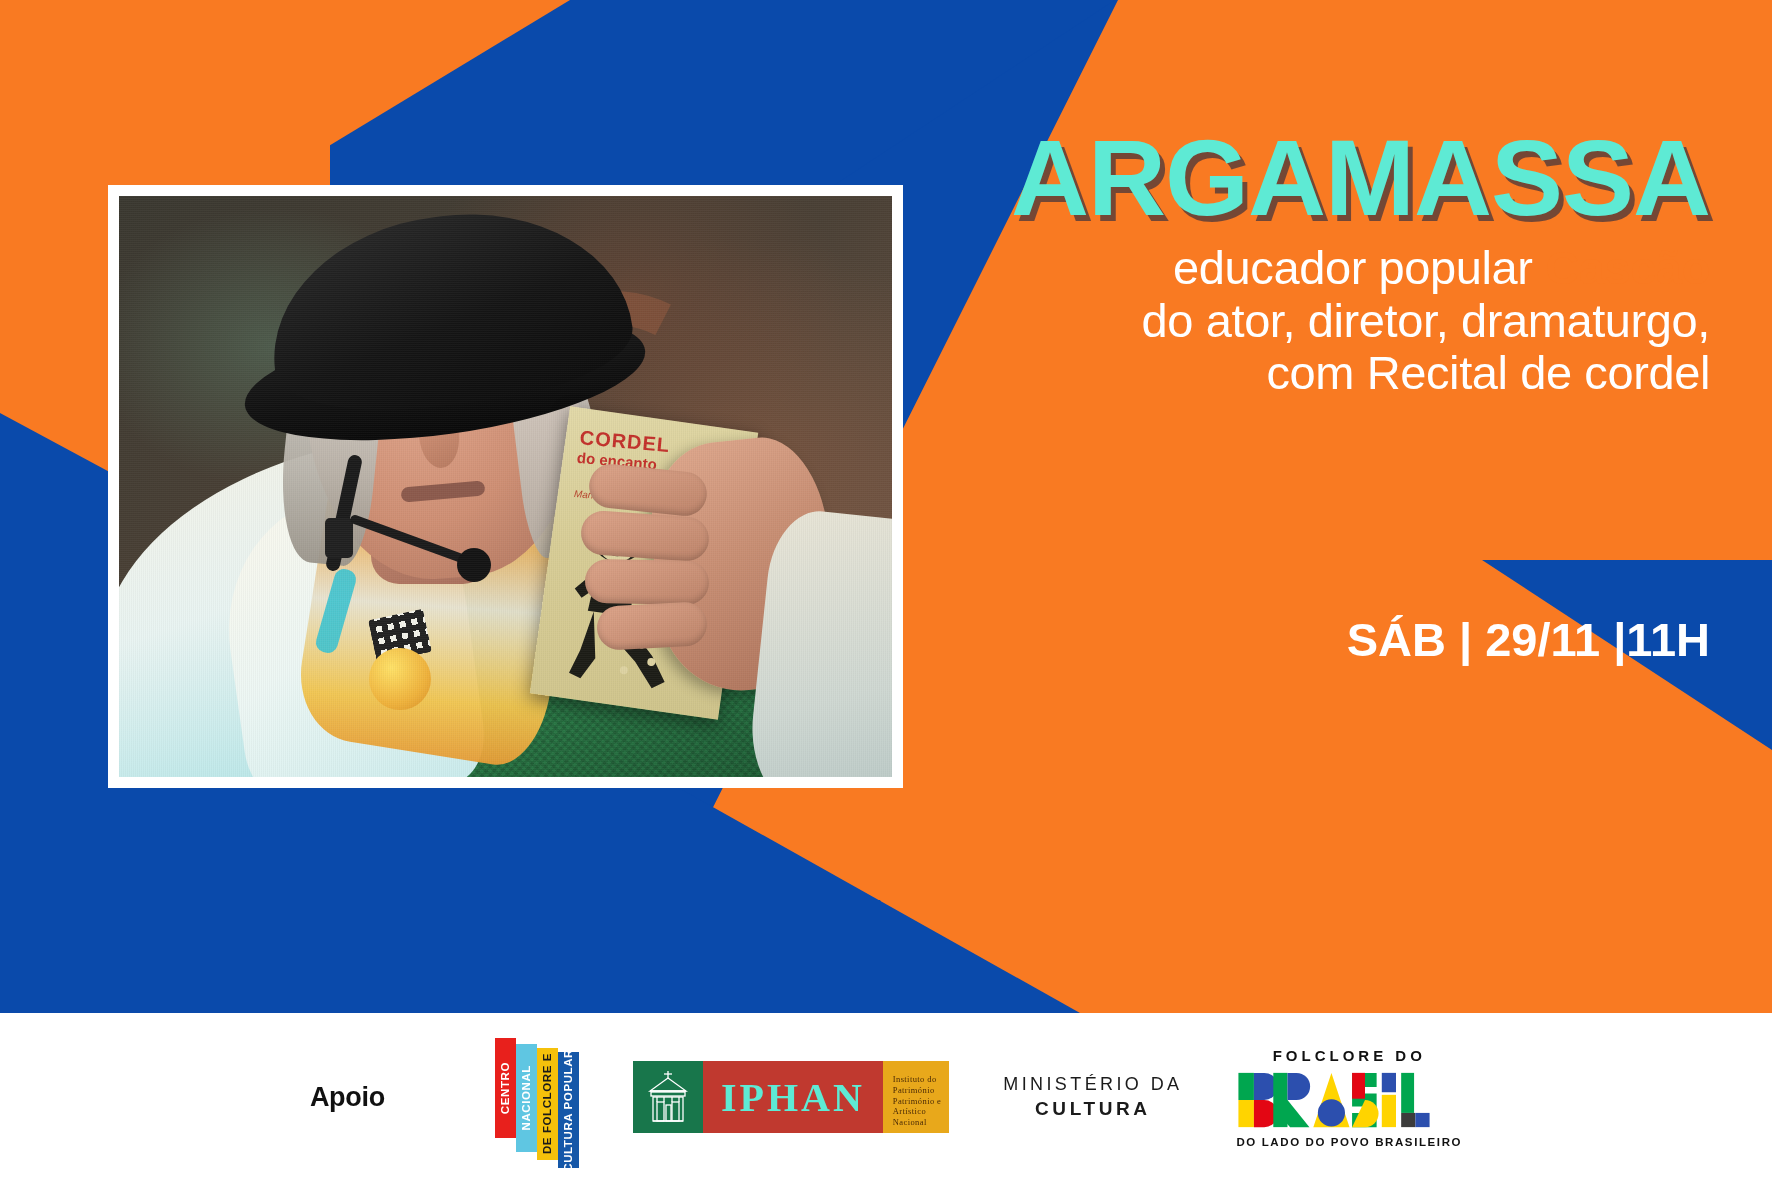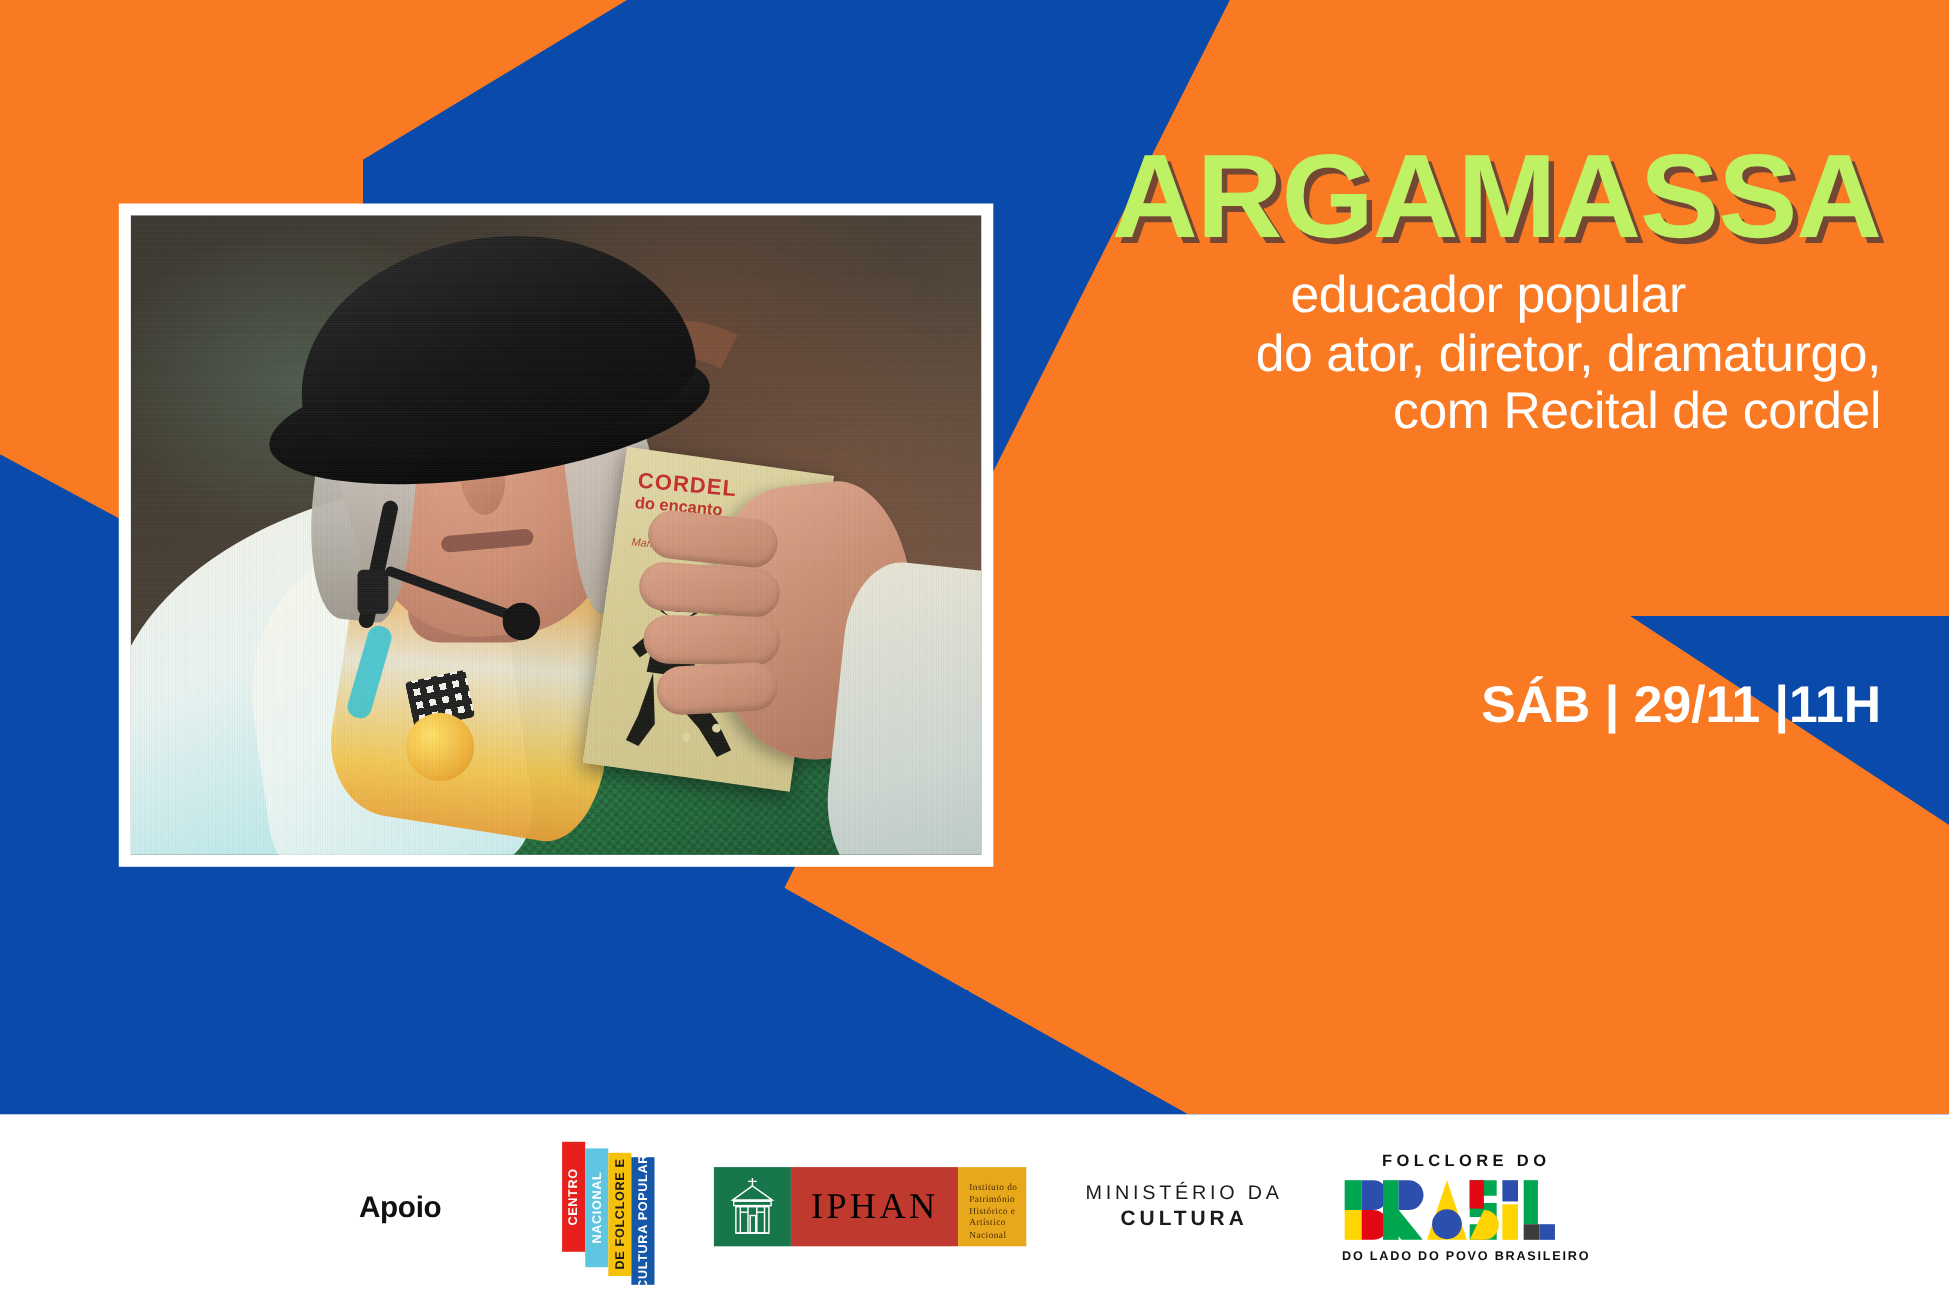--- a/index.html
+++ b/index.html
@@ -308,21 +308,21 @@
   
   .copy {
     position:absolute; right:62px; top:120px;
     width:980px; text-align:right; z-index:8;
   }
   .kicker {
     color:#ffffff; font-size:52px; font-weight:400;
     line-height:1.0; letter-spacing:-.5px;
   }
   .title {
-    color:#bef264; font-size:108px; font-weight:bold;
+    color:#5eead4; font-size:108px; font-weight:bold;
     line-height:1.0; letter-spacing:-1px; margin-top:4px;
     text-shadow:5px 6px 0 rgba(8,30,70,.55);
   }
   .sub {
     color:#ffffff; font-size:47px; font-weight:400;
     line-height:1.12; margin-top:10px; letter-spacing:-.4px;
   }
   .sub .hl { color:#F97A22; font-weight:bold; }
 
   .when {
@@ -377,22 +377,22 @@
   .iphan { display:flex; align-items:stretch; height:72px; }
   .ip-green {
     width:70px; background:#18764B;
     display:flex; align-items:center; justify-content:center;
   }
   .ip-red {
     background:#C0392F; padding:0 18px;
     display:flex; align-items:center;
   }
   .ip-red b {
-    color:#000000; font-family:"Liberation Serif", serif;
-    font-size:33px; font-weight:400; letter-spacing:3px;
+    color:#5eead4; font-family:"Liberation Serif", serif;
+    font-size:40px; font-weight:700; letter-spacing:3px;
   }
   .ip-yellow {
     background:#E8A81B; padding:14px 8px 6px 10px;
     display:flex; flex-direction:column; justify-content:center;
   }
   .ip-yellow i {
     font-style:normal; color:#4a2a06;
     font-family:"Liberation Serif", serif;
     font-size:8.5px; line-height:1.28; letter-spacing:.4px;
     white-space:nowrap;
@@ -544,21 +544,21 @@
             <line x1="37" y1="28" x2="37" y2="33"></line>
           </g>
         </svg>
       </div>
       <div class="ip-red">
         <b>IPHAN</b>
       </div>
       <div class="ip-yellow">
         <i>Instituto do</i>
         <i>Património</i>
-        <i>Histórico e</i>
+        <i>Património e</i>
         <i>Artístico</i>
         <i>Nacional</i>
       </div>
     </div>
 
     <div class="minc">
       <div class="m1">MINISTÉRIO DA</div>
       <div class="m2">CULTURA</div>
     </div>
 

